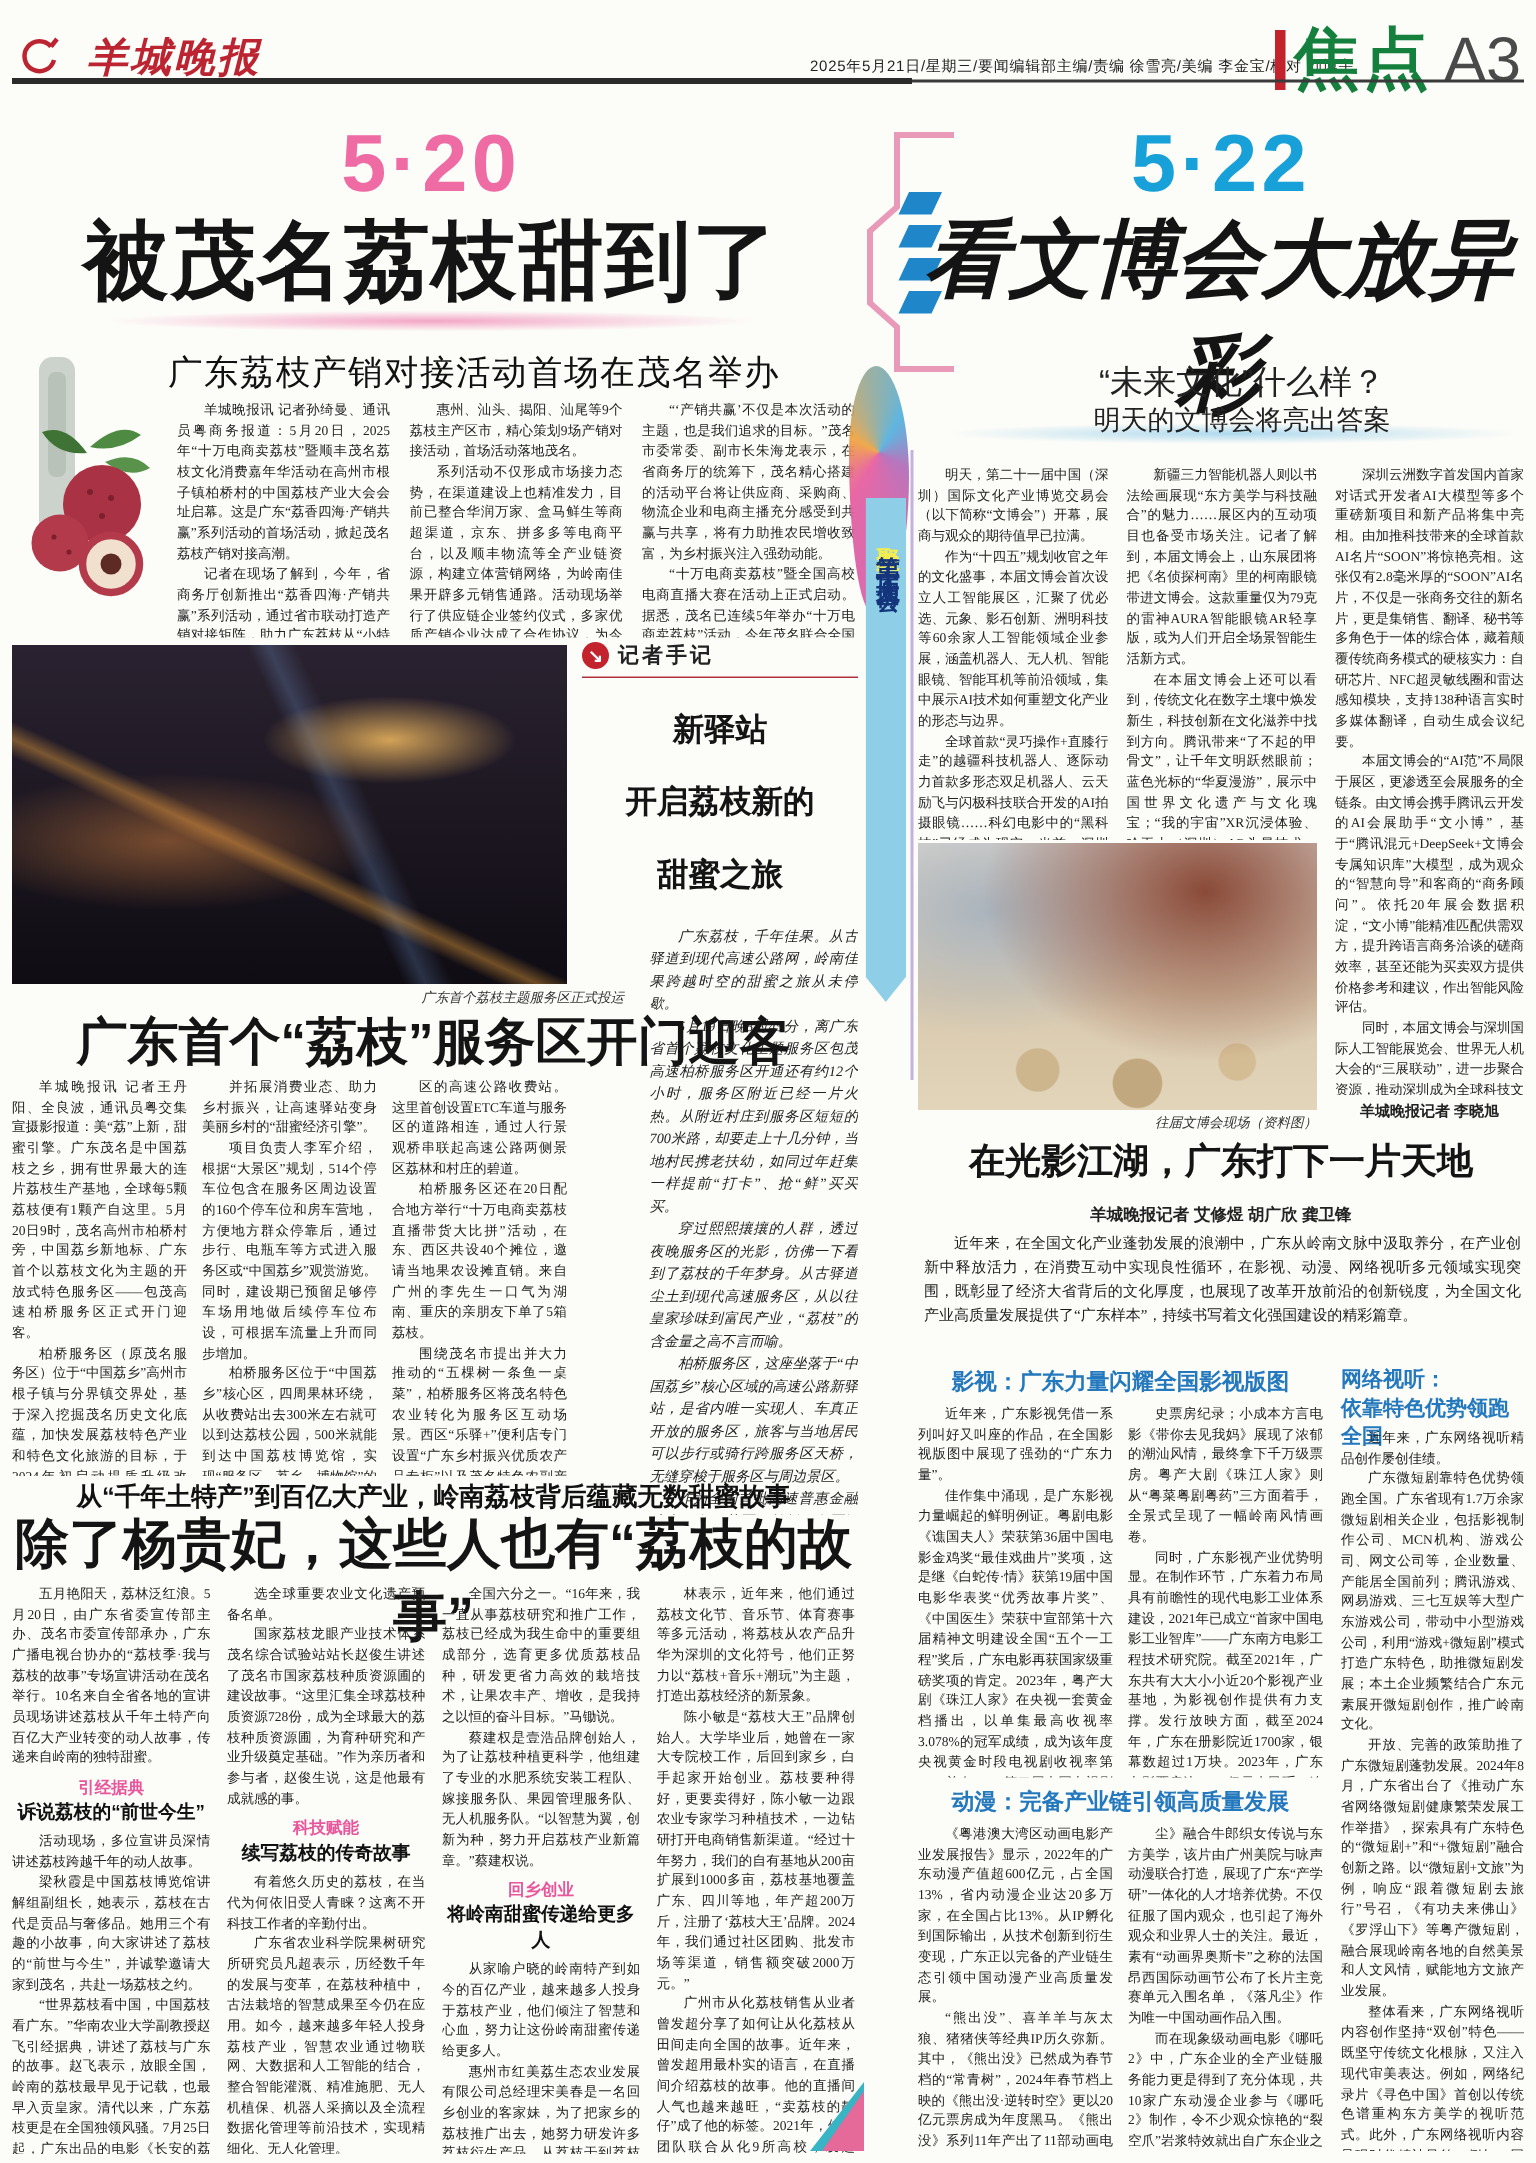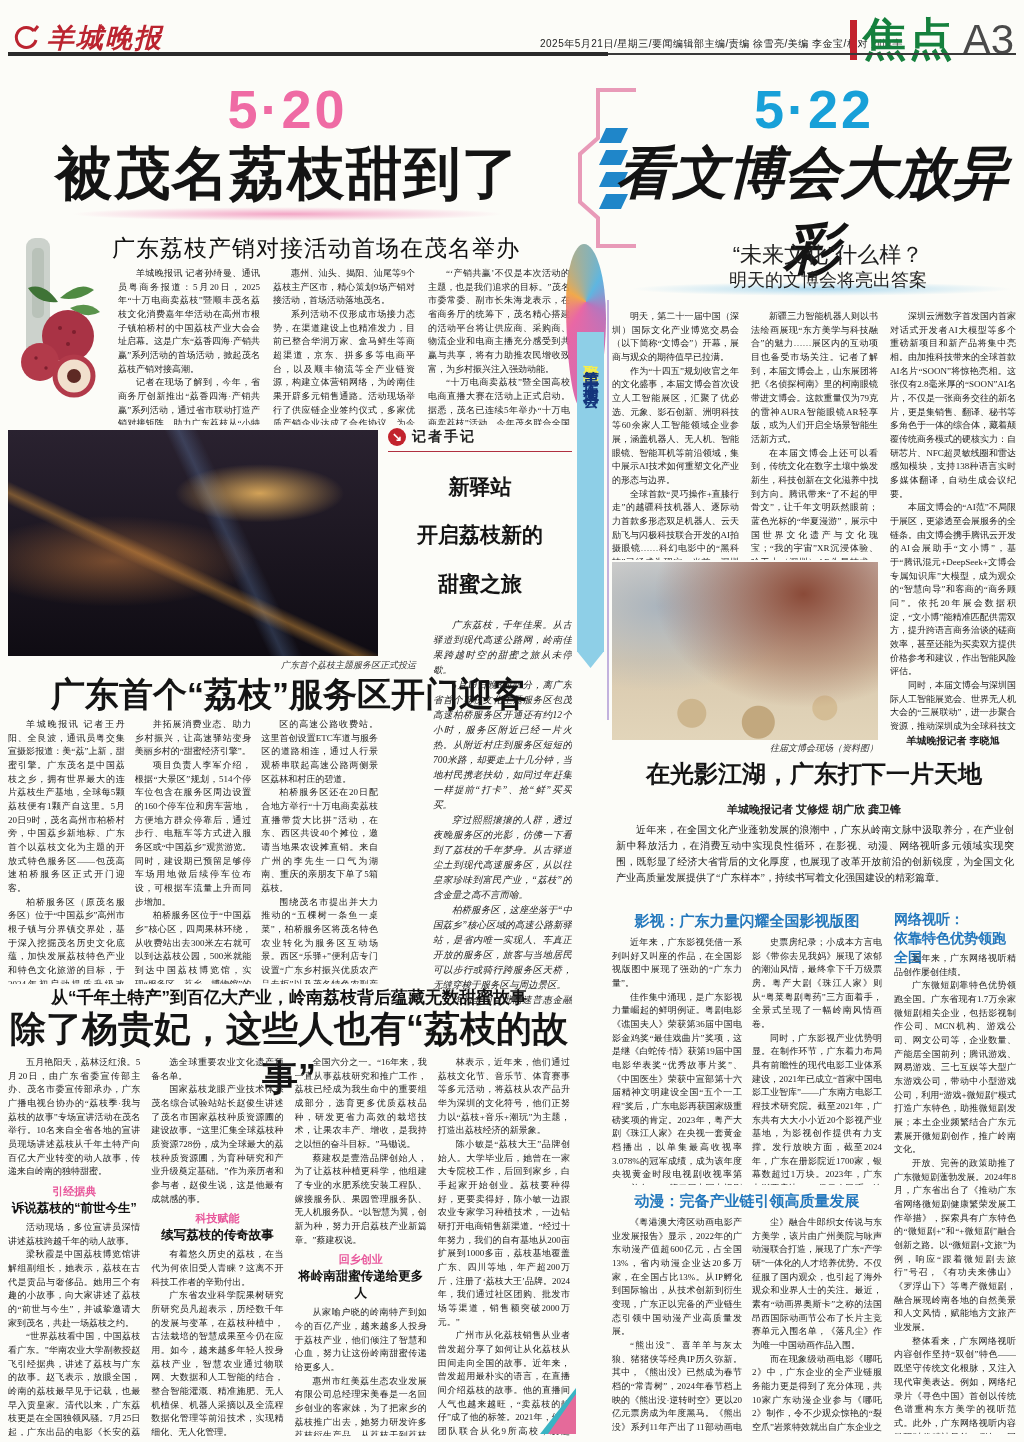--- a/index.html
+++ b/index.html
@@ -1,19 +1,19 @@
 <!DOCTYPE html>
 <html><head>
 <meta charset="utf-8">
 <style>
   html,body{margin:0;padding:0;background:#888;}
   .page{position:relative;width:1024px;height:1442px;margin:0 auto;background:#fcfcf8;overflow:hidden;
         font-family:"Liberation Sans",sans-serif;color:#222;}
   
-  .masthead{position:absolute;left:10px;top:20px;display:flex;align-items:center;gap:7px;}
+  .masthead{position:absolute;left:10px;top:20px;display:flex;align-items:center;gap:18px;}
   .masthead .logo-text{font-family:"Liberation Serif",serif;font-style:italic;font-weight:bold;
         font-size:27px;color:#bb2430;letter-spacing:2px;}
   .header-rule{position:absolute;left:8px;right:8px;top:53px;height:2px;background:#3a3a3a;}
   .header-rule::before{content:"";position:absolute;left:0;top:-1px;width:600px;height:4px;background:#2b2b2b;}
   .dateline{position:absolute;left:540px;top:37px;font-size:10px;color:#222;letter-spacing:.5px;}
   .section-flag{position:absolute;right:10px;top:10px;display:flex;align-items:center;}
   .flag-bar{width:7px;height:40px;background:#c2232d;margin-right:6px;}
   .flag-name{font-size:44px;font-weight:700;color:#15803d;letter-spacing:2px;}
   .flag-page{font-size:42px;font-weight:300;color:#4a4a4a;margin-left:8px;font-family:"Liberation Sans",sans-serif;}
   

